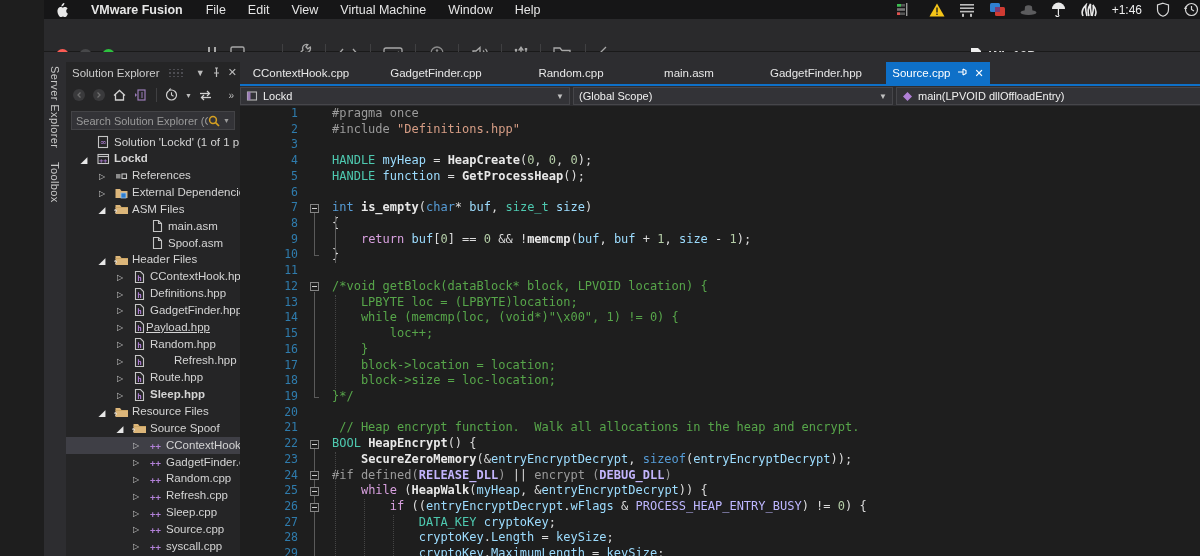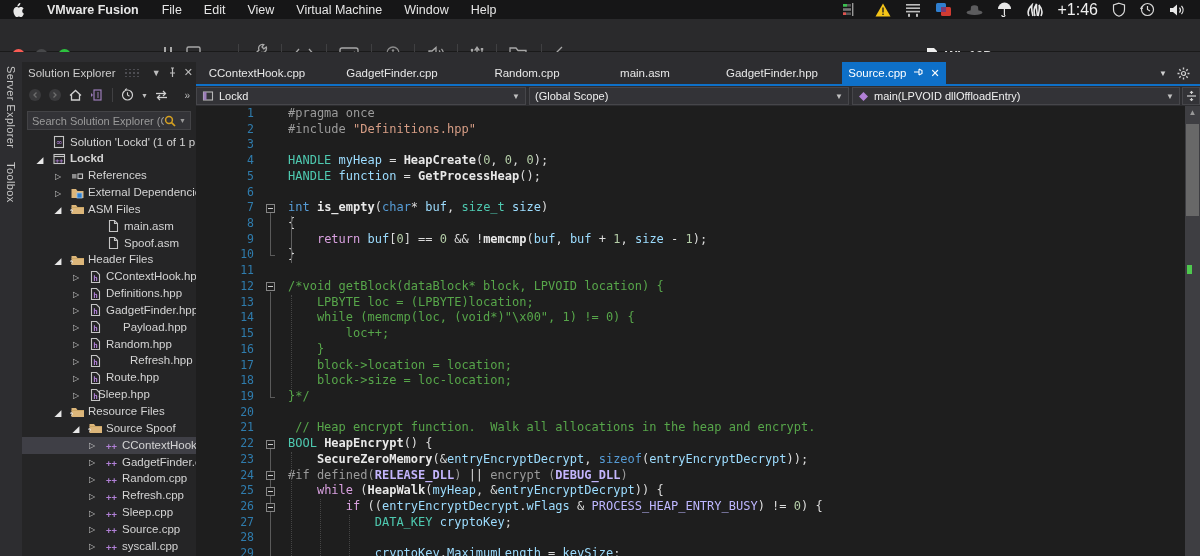--- a/index.html
+++ b/index.html
@@ -1,28 +1,28 @@
 <!DOCTYPE html>
 <html><head>
 <meta charset="utf-8">
 <style>
   * { margin:0; padding:0; box-sizing:border-box; }
   html,body { width:1200px; height:556px; overflow:hidden; background:#1e1e1e;
               font-family:"Liberation Sans", sans-serif; }
-  #stage { position:relative; width:992px; height:556px; }
+  #stage { position:relative; width:992px; height:556px;margin-left:44px; }
 
   
   #menubar { position:absolute; left:0; top:0; width:1200px; height:19px;
              background:#161617; display:flex; align-items:center; color:#e6e6e6;
              font-size:12.5px; }
   #menubar .menu { padding:0 11px; height:19px; display:flex; align-items:center; }
   #menubar .appname { font-weight:bold; padding:0 12px; }
   #mb-right { margin-left:auto; display:flex; align-items:center; gap:14px; padding-right:14px; }
   #mb-right svg { display:block; }
-  #mb-time { font-size:16px; color:#efefef; }
+  #mb-time { font-size:12px; color:#efefef; }
 
   
   #vmbar { position:absolute; left:0; top:19px; width:1200px; height:33px;
            background:#2a2a2c; border-bottom:1px solid #1a1a1a; }
   .tl { position:absolute; top:30px; width:13px; height:13px; border-radius:50%; }
   #vm-icons { position:absolute; left:160px; top:24px; display:flex; align-items:center; gap:9px; }
   .vsep { width:1px; height:18px; background:#404042; margin:0 2px; }
   #vm-title { position:absolute; left:925px; top:28px; display:flex; align-items:center; gap:6px;
               color:#dddddd; font-size:13px; font-weight:bold; }
 
@@ -434,21 +434,21 @@
           <span class="tlabel" style="left: 84px;">GadgetFinder.hpp</span>
         </div>
         <div class="trow">
           <span class="tarrow" style="left: 48px;">▷</span>
           <span class="ticon" style="left: 66px;">
             <svg width="15" height="14" viewBox="0 0 15 14">
               <path d="M3.5 1.5h5l3 3v8h-8z" fill="#252526" stroke="#c5c5c5" stroke-width="1.1"></path>
               <text x="7.5" y="11" font-size="7.5" font-weight="bold" fill="#b180d7" text-anchor="middle" font-family="DejaVu Sans Mono">h</text>
             </svg>
           </span>
-          <span class="tlabel" style="left: 101px;">Payload.hpp</span>
+          <span class="tlabel" style="left: 80px; text-decoration: underline;">Payload.hpp</span>
         </div>
         <div class="trow">
           <span class="tarrow" style="left: 48px;">▷</span>
           <span class="ticon" style="left: 66px;">
             <svg width="15" height="14" viewBox="0 0 15 14">
               <path d="M3.5 1.5h5l3 3v8h-8z" fill="#252526" stroke="#c5c5c5" stroke-width="1.1"></path>
               <text x="7.5" y="11" font-size="7.5" font-weight="bold" fill="#b180d7" text-anchor="middle" font-family="DejaVu Sans Mono">h</text>
             </svg>
           </span>
           <span class="tlabel" style="left: 84px;">Random.hpp</span>
@@ -474,21 +474,21 @@
           <span class="tlabel" style="left: 84px;">Route.hpp</span>
         </div>
         <div class="trow">
           <span class="tarrow" style="left: 48px;">▷</span>
           <span class="ticon" style="left: 66px;">
             <svg width="15" height="14" viewBox="0 0 15 14">
               <path d="M3.5 1.5h5l3 3v8h-8z" fill="#252526" stroke="#c5c5c5" stroke-width="1.1"></path>
               <text x="7.5" y="11" font-size="7.5" font-weight="bold" fill="#b180d7" text-anchor="middle" font-family="DejaVu Sans Mono">h</text>
             </svg>
           </span>
-          <span class="tlabel" style="left: 76px;">Sleep.hpp</span>
+          <span class="tlabel" style="left: 84px; font-weight: bold;">Sleep.hpp</span>
         </div>
         <div class="trow">
           <span class="tarrow" style="left: 30px; font-size: 9px; color: rgb(232, 232, 232);">◢</span>
           <span class="ticon" style="left: 48px;">
             <svg width="15" height="14" viewBox="0 0 15 14">
               <path d="M1.5 3h4.5l1.5 2h6.5v7H1.5z" fill="#dcb67a"></path>
               <path d="M1.5 5.5h12.5" stroke="#c8a25e" stroke-width=".8"></path>
               <path d="M10 1.5h4M12.5 0.2 14.8 2.5 12.5 4.6" stroke="#e8e8e8" stroke-width="1" fill="none" transform="translate(-9,7) scale(.8)"></path>
             </svg>
           </span>
@@ -661,21 +661,21 @@
       <div class="cl"><span class="ln">18</span><span class="code-text"><span class="tok-g">    block-&gt;size = loc-location;</span></span></div>
       <div class="cl"><span class="ln">19</span><span class="code-text"><span class="tok-g">}*/</span></span></div>
       <div class="cl"><span class="ln">20</span><span class="code-text"></span></div>
       <div class="cl"><span class="ln">21</span><span class="code-text"><span class="tok-g"> // Heap encrypt function.  Walk all allocations in the heap and encrypt.</span></span></div>
       <div class="cl"><span class="ln">22</span><span class="code-text"><span class="tok-t">BOOL</span><span class="tok-d"> </span><span class="tok-f">HeapEncrypt</span><span class="tok-d">() {</span></span></div>
       <div class="cl"><span class="ln">23</span><span class="code-text"><span class="tok-d">    </span><span class="tok-f">SecureZeroMemory</span><span class="tok-d">(&amp;</span><span class="tok-v">entryEncryptDecrypt</span><span class="tok-d">, </span><span class="tok-k">sizeof</span><span class="tok-d">(</span><span class="tok-v">entryEncryptDecrypt</span><span class="tok-d">));</span></span></div>
       <div class="cl"><span class="ln">24</span><span class="code-text"><span class="tok-p">#if defined(</span><span class="tok-b">RELEASE_DLL</span><span class="tok-p">) </span><span class="tok-d">|| </span><span class="tok-p">encrypt (</span><span class="tok-b">DEBUG_DLL</span><span class="tok-p">)</span></span></div>
       <div class="cl"><span class="ln">25</span><span class="code-text"><span class="tok-d">    </span><span class="tok-c">while</span><span class="tok-d"> (</span><span class="tok-f">HeapWalk</span><span class="tok-d">(</span><span class="tok-v">myHeap</span><span class="tok-d">, &amp;</span><span class="tok-v">entryEncryptDecrypt</span><span class="tok-d">)) {</span></span></div>
       <div class="cl"><span class="ln">26</span><span class="code-text"><span class="tok-d">        </span><span class="tok-c">if</span><span class="tok-d"> ((</span><span class="tok-v">entryEncryptDecrypt</span><span class="tok-d">.</span><span class="tok-v">wFlags</span><span class="tok-d"> &amp; </span><span class="tok-m">PROCESS_HEAP_ENTRY_BUSY</span><span class="tok-d">) != </span><span class="tok-n">0</span><span class="tok-d">) {</span></span></div>
       <div class="cl"><span class="ln">27</span><span class="code-text"><span class="tok-d">            </span><span class="tok-t">DATA_KEY</span><span class="tok-d"> </span><span class="tok-v">cryptoKey</span><span class="tok-d">;</span></span></div>
-      <div class="cl"><span class="ln">28</span></div>
+      <div class="cl"><span class="ln">28</span><span class="code-text"><span class="tok-d">            </span><span class="tok-v">cryptoKey</span><span class="tok-d">.</span><span class="tok-v">Length</span><span class="tok-d"> = </span><span class="tok-v">keySize</span><span class="tok-d">;</span></span></div>
       <div class="cl"><span class="ln">29</span><span class="code-text"><span class="tok-d">            </span><span class="tok-v">cryptoKey</span><span class="tok-d">.</span><span class="tok-v">MaximumLength</span><span class="tok-d"> = </span><span class="tok-v">keySize</span><span class="tok-d">;</span></span></div>
       <div class="foldline" style="top: 107.32px; height: 42.16px;"></div>
       <div class="foldtick" style="top: 149.48px;"></div>
       <div class="foldline" style="top: 185.92px; height: 105.04px;"></div>
       <div class="foldtick" style="top: 290.96px;"></div>
       <div class="foldline" style="top: 343.12px; height: 106.88px;"></div>
       <div class="foldbox" style="top: 97.82px;"></div>
       <div class="foldbox" style="top: 176.42px;"></div>
       <div class="foldbox" style="top: 333.62px;"></div>
       <div class="foldbox" style="top: 365.06px;"></div>

